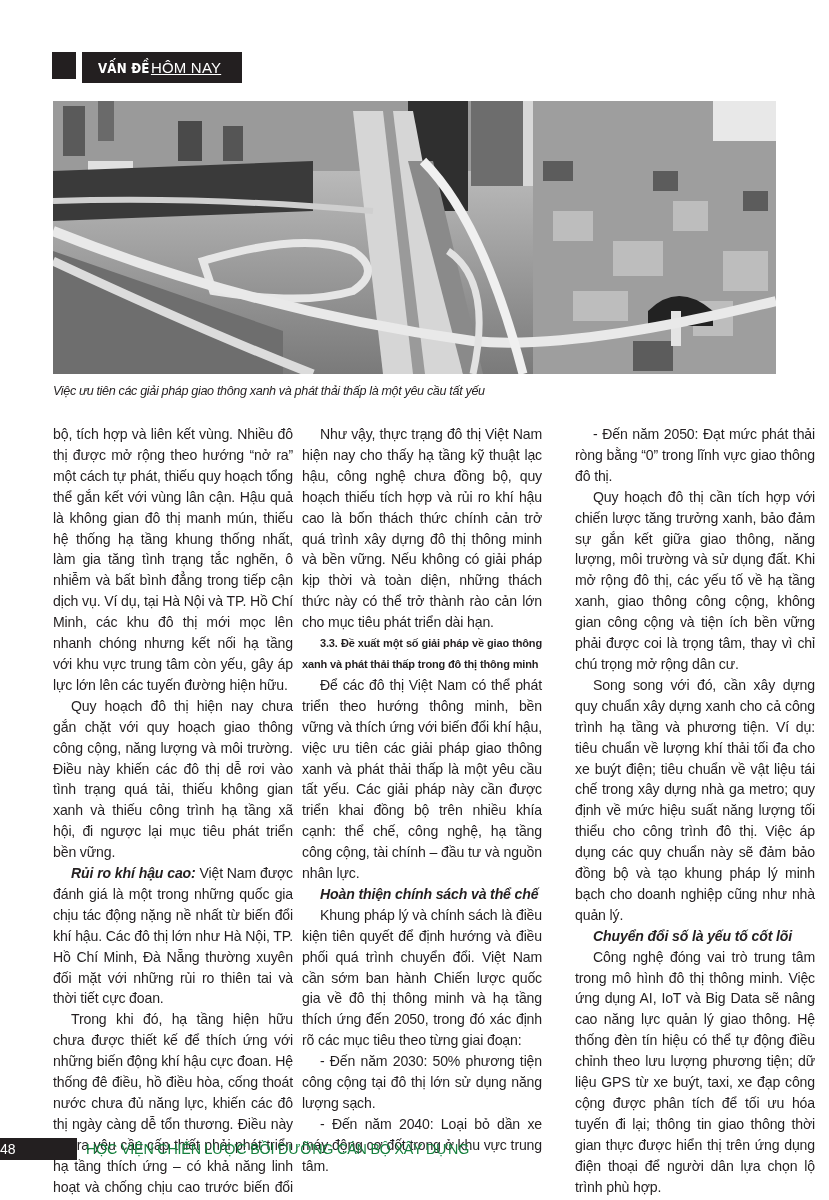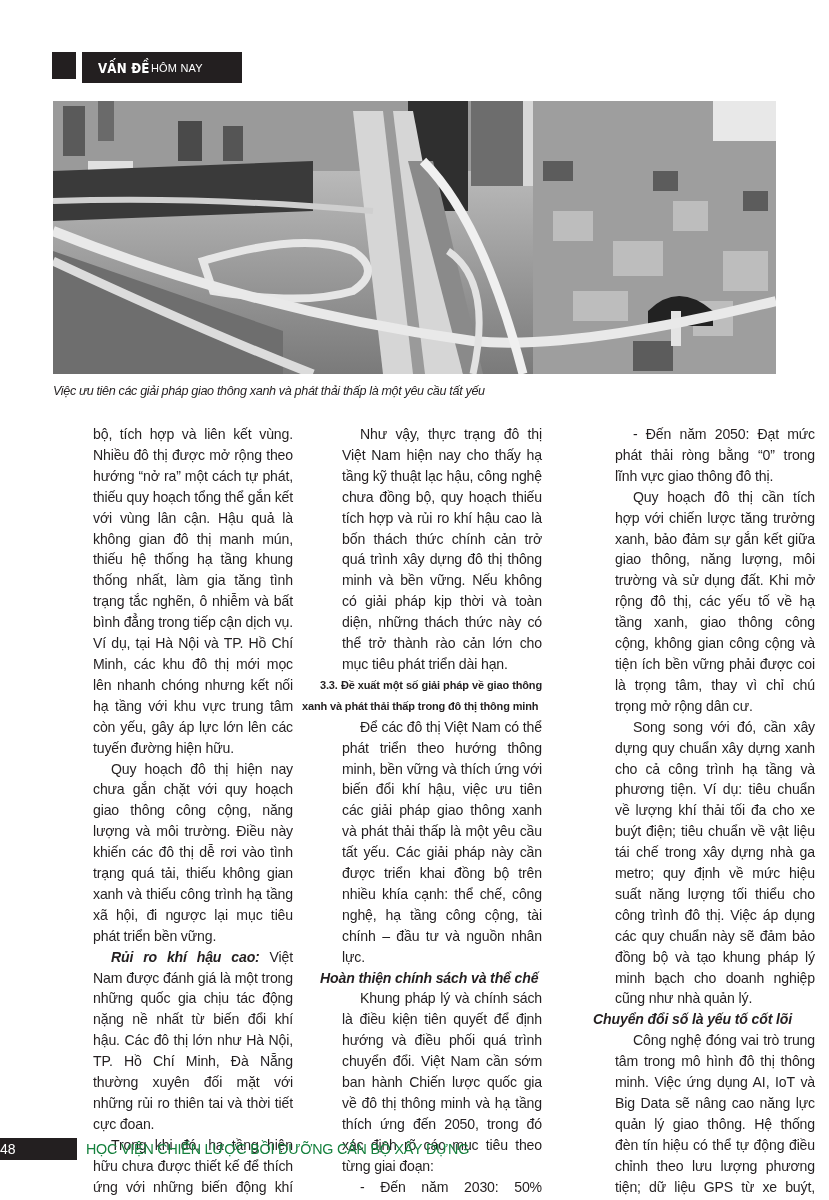--- a/index.html
+++ b/index.html
@@ -4,37 +4,37 @@
   <style>
     * { box-sizing: border-box; margin: 0; padding: 0; }
     html, body { width: 829px; height: 1200px; background: #ffffff; overflow: hidden; }
     body { position: relative; font-family: "Liberation Sans", "DejaVu Sans", sans-serif; color: #231f20; }
 
     
     .hdr-square { position: absolute; left: 52px; top: 52px; width: 24px; height: 27px; background: #231f20; }
     .hdr-bar { position: absolute; left: 82px; top: 52px; width: 160px; height: 31px; background: #231f20;
                color: #fff; display: flex; align-items: center; padding-left: 16px; font-size: 15px; letter-spacing: 0.2px; }
     .hdr-bar .bold { font-family: "DejaVu Sans", sans-serif; font-weight: bold; font-size: 14.5px; transform: scaleX(0.82); transform-origin: left center; display: inline-block; margin-right: -10px; }
-    .hdr-bar .light { font-weight: normal; font-size: 11px; }
+    .hdr-bar .light { font-weight: normal; font-size: 15px; text-decoration: underline; }
 
     
     .photo { position: absolute; left: 53px; top: 101px; width: 723px; height: 273px; overflow: hidden; background: #8a8a8a; }
     .photo svg { display: block; width: 100%; height: 100%; }
 
     
     .caption { position: absolute; left: 53px; top: 384px; width: 723px; text-align: left; font-style: italic;
                font-size: 12.6px; color: #231f20; letter-spacing: -0.35px; }
 
     
     .col { position: absolute; top: 424px; width: 240px; font-size: 14.1px; line-height: 20.9px; text-align: justify;
            color: #231f20; letter-spacing: -0.15px; }
     .col1 { left: 53px; }
     .col2 { left: 302px; }
     .col3 { left: 575px; }
-    .col p { text-indent: 18px; margin-left: 40px; }
+    .col p { text-indent: 18px; }
     .col p.noindent { text-indent: 0; }
     .col .em { font-weight: bold; font-style: italic; }
     .col h3 { font-size: 11px; line-height: 20.9px; font-weight: bold; text-indent: 18px; text-align: justify; }
     .col h4 { font-size: 14.1px; line-height: 20.9px; font-weight: bold; font-style: italic; text-indent: 18px; }
 
     
     .ftr-bar { position: absolute; left: 0; top: 1138px; width: 77px; height: 22px; background: #231f20; color: #fff;
                font-size: 14px; padding-right: 9px; line-height: 22px; }
     .ftr-title { position: absolute; left: 86px; top: 1138px; height: 22px; line-height: 22px; font-size: 14.3px;
                  color: #15803d; letter-spacing: -0.2px; }

